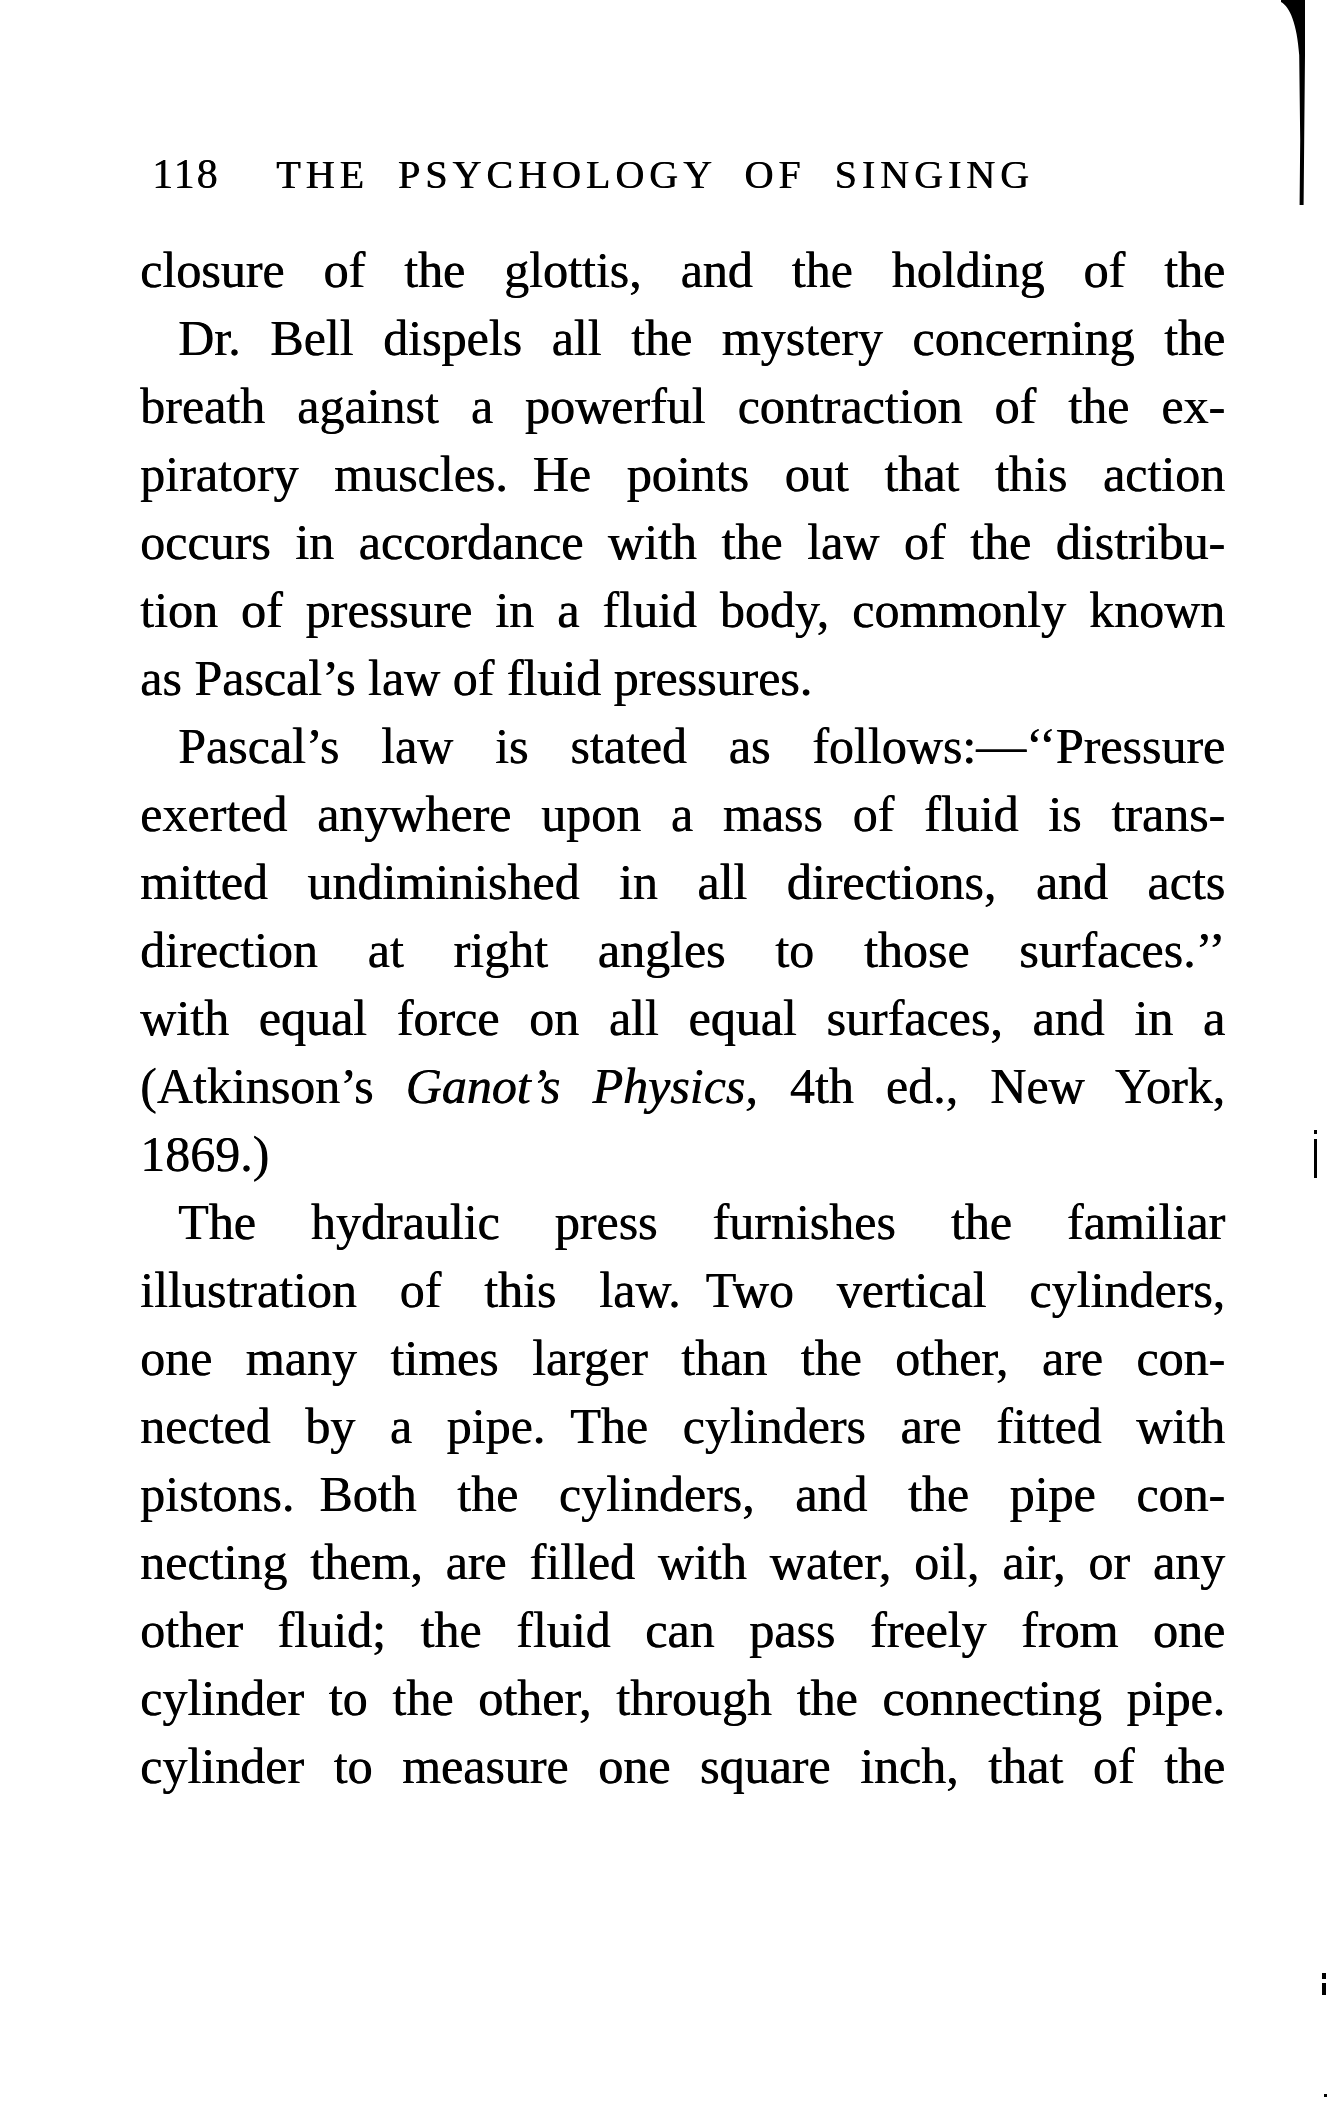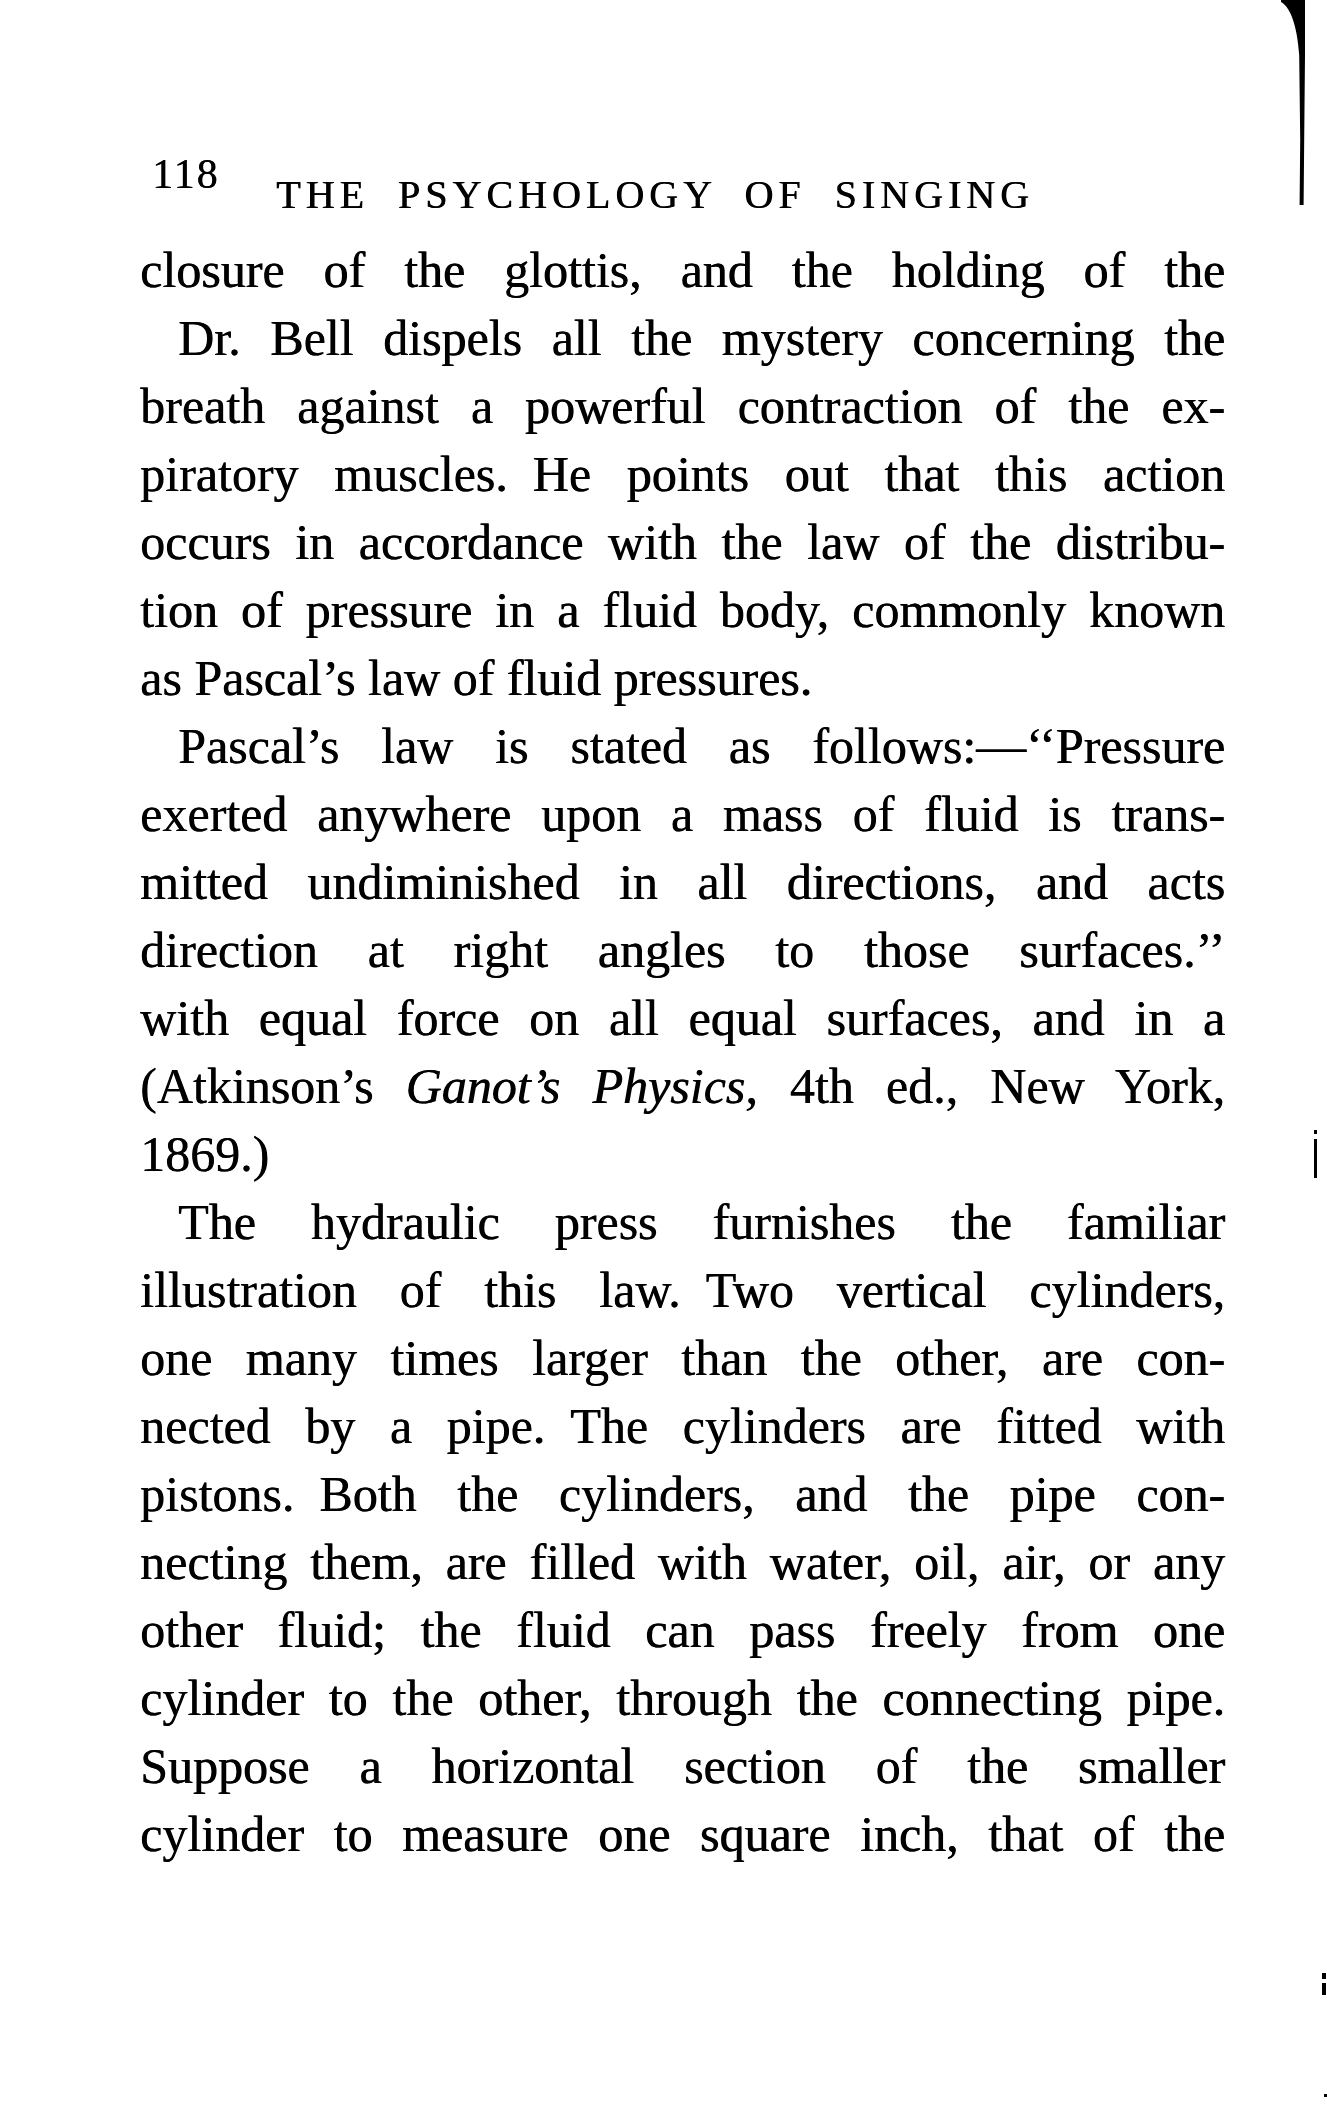--- a/index.html
+++ b/index.html
@@ -29,21 +29,20 @@
     position: absolute;
     left: 655px;
     top: 155px;
     transform: translateX(-50%);
     font-size: 40px;
     line-height: 1;
     letter-spacing: 5px;
     word-spacing: 14px;
     white-space: nowrap;
     text-shadow: 0.6px 0 currentColor;
-    margin-top: 20px;
   }
   .text-block {
     position: absolute;
     left: 140px;
     top: 236px;
     width: 1085px;
     font-size: 50px;
     line-height: 68px;
     text-shadow: 0.6px 0 currentColor;
   }
@@ -79,21 +78,20 @@
       <div class="line just"><span>(Atkinson’s </span><span class="it">Ganot’s Physics,</span><span> 4th ed., New York,</span></div>
       <div class="line"><span>1869.)</span></div>
       <div class="line indent just"><span>The hydraulic press furnishes the familiar</span></div>
       <div class="line just"><span>illustration of this law. Two vertical cylinders,</span></div>
       <div class="line just"><span>one many times larger than the other, are con-</span></div>
       <div class="line just"><span>nected by a pipe. The cylinders are fitted with</span></div>
       <div class="line just"><span>pistons. Both the cylinders, and the pipe con-</span></div>
       <div class="line just"><span>necting them, are filled with water, oil, air, or any</span></div>
       <div class="line just"><span>other fluid; the fluid can pass freely from one</span></div>
       <div class="line just"><span>cylinder to the other, through the connecting pipe.</span></div>
-      <div class="line just"><span>Suppose a horizontal section of the smaller</span></div>
       <div class="line just"><span>cylinder to measure one square inch, that of the</span></div>
     </div>
 
   <svg class="corner-svg" width="46" height="212" viewBox="0 0 46 212">
     <path d="M0,0 H24 L24,55 L23.2,140 L22.6,205 H18.6 L19.2,140 L18.2,55 C16,24 9,7 0,2 Z" fill="#000"></path>
   </svg>
   <div class="mark" style="left:1314px; top:1130px; width:3px; height:4px;"></div>
   <div class="mark" style="left:1314px; top:1139px; width:3px; height:39px;"></div>
   <div class="mark" style="left:1322px; top:1973px; width:4px; height:6px;"></div>
   <div class="mark" style="left:1322px; top:1983px; width:4px; height:12px;"></div>

